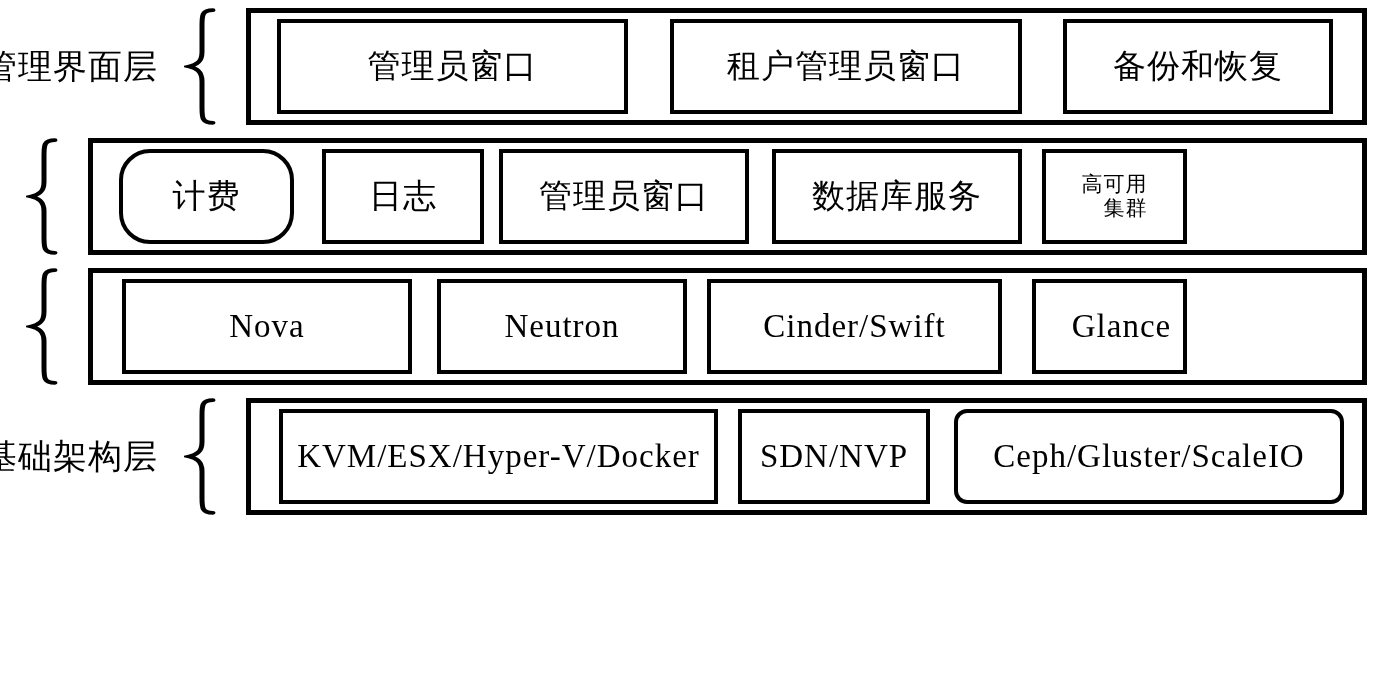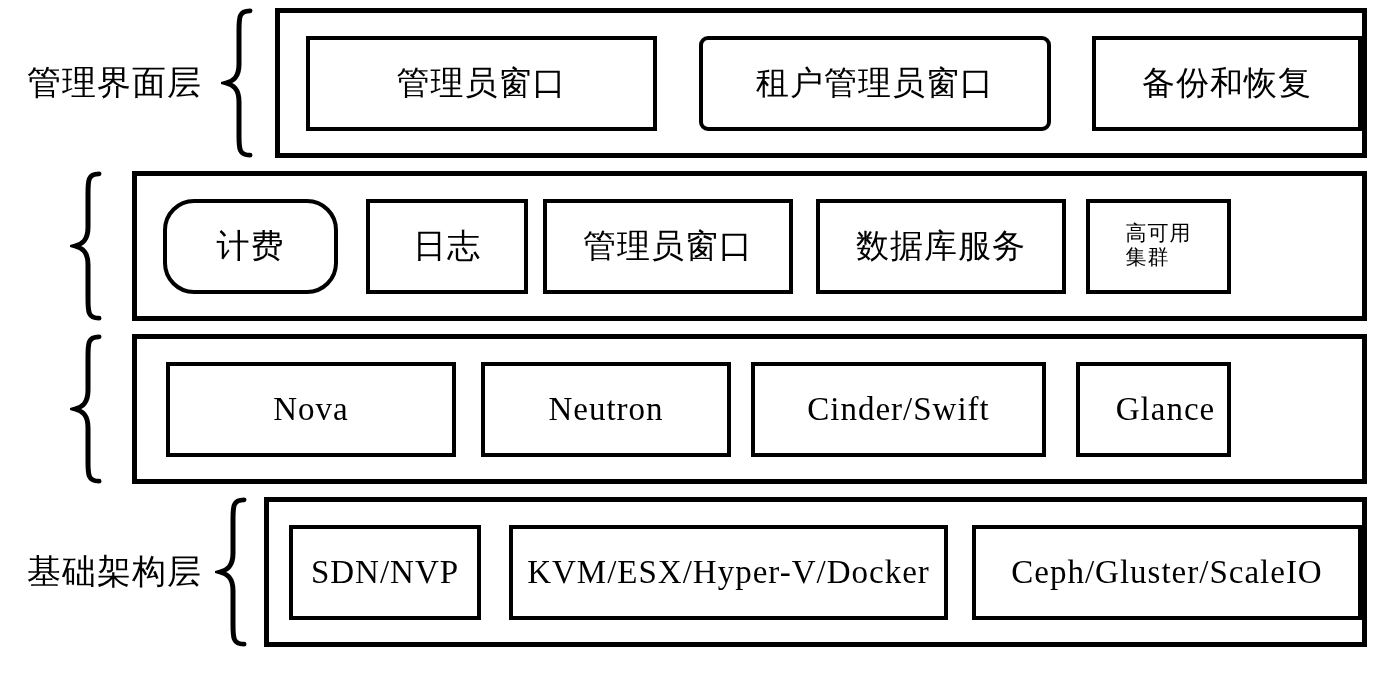--- a/index.html
+++ b/index.html
@@ -13,23 +13,22 @@
     height: 684px;
     background: #ffffff;
     font-family: "Liberation Serif", "DejaVu Serif", serif;
     color: #000000;
     box-sizing: border-box;
     padding-top: 8px;
     overflow: hidden;
   }
   .row {
     display: flex;
-    height: 150px;
+    height: 117px;
     margin-bottom: 13px;
-    margin-left: 44px;
   }
   .label-cell {
     width: 158px;
     display: flex;
     align-items: center;
     justify-content: flex-end;
     font-size: 34px;
     letter-spacing: 1px;
     white-space: nowrap;
   }
@@ -54,47 +53,47 @@
   }
   .box {
     border: 4px solid #000000;
     height: 95px;
     display: flex;
     align-items: center;
     justify-content: center;
     font-size: 33px;
     box-sizing: border-box;
     background: #ffffff;
-    text-align: left;
+    text-align: right;
     letter-spacing: 1px;
   }
   .multiline {
     white-space: pre-line;
     line-height: 1.12;
     font-size: 21px;
   }
   
   .l1 .b1 { width: 351px; margin-left: 26px; }
-  .l1 .b2 { width: 352px; margin-left: 42px; border-radius: 9px; }
+  .l1 .b2 { width: 352px; margin-left: 42px; }
   .l1 .b3 { width: 270px; margin-left: 41px; }
   
   .l2 .b1 { width: 175px; margin-left: 26px; border-radius: 31px; }
   .l2 .b2 { width: 162px; margin-left: 28px; }
   .l2 .b3 { width: 250px; margin-left: 15px; }
   .l2 .b4 { width: 250px; margin-left: 23px; }
   .l2 .b5 { width: 145px; margin-left: 20px; }
   
   .l3 .b1 { width: 290px; margin-left: 29px; }
   .l3 .b2 { width: 250px; margin-left: 25px; }
   .l3 .b3 { width: 295px; margin-left: 20px; }
   .l3 .b4 { width: 155px; margin-left: 30px; padding-left: 24px; }
   
   .l4 .b1 { width: 439px; margin-left: 28px; }
   .l4 .b2 { width: 192px; margin-left: 20px; }
-  .l4 .b3 { width: 390px; margin-left: 24px; }
+  .l4 .b3 { width: 390px; margin-left: 24px; border-radius: 13px; }
 </style>
 </head>
 <body>
 
 <div id="canvas">
 
   <div class="row">
     <div class="label-cell">管理界面层</div>
     <div class="brace-cell">
       <svg viewBox="0 0 36 160" preserveAspectRatio="none" aria-hidden="true">
@@ -139,19 +138,19 @@
   </div>
 
   <div class="row">
     <div class="label-cell">基础架构层</div>
     <div class="brace-cell">
       <svg viewBox="0 0 36 160" preserveAspectRatio="none" aria-hidden="true">
         <path d="M29 3 C18 3 18 10 18 24 L18 60 C18 74 12 78 5 80 C12 82 18 86 18 100 L18 136 C18 150 18 157 29 157" fill="none" stroke="#000000" stroke-width="5" stroke-linecap="round"></path>
       </svg>
     </div>
     <div class="rect l4">
+      <div class="box b1">KVM/ESX/Hyper-V/Docker</div>
       <div class="box b2">SDN/NVP</div>
-      <div class="box b1">KVM/ESX/Hyper-V/Docker</div>
       <div class="box b3">Ceph/Gluster/ScaleIO</div>
     </div>
   </div>
 
 </div>
 
 </body></html>

